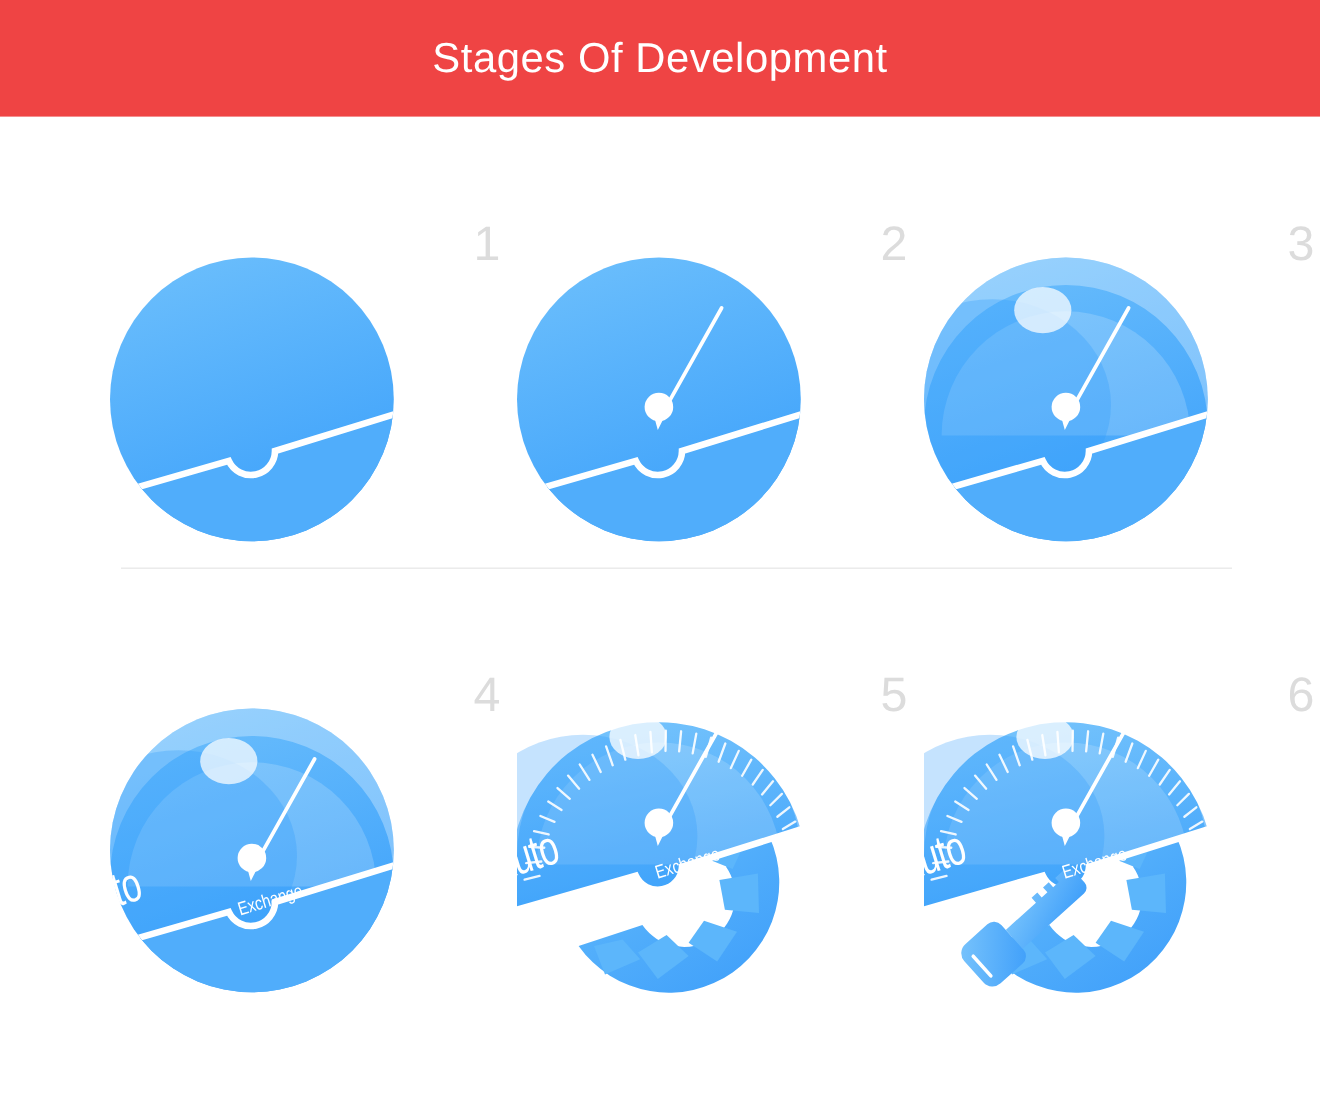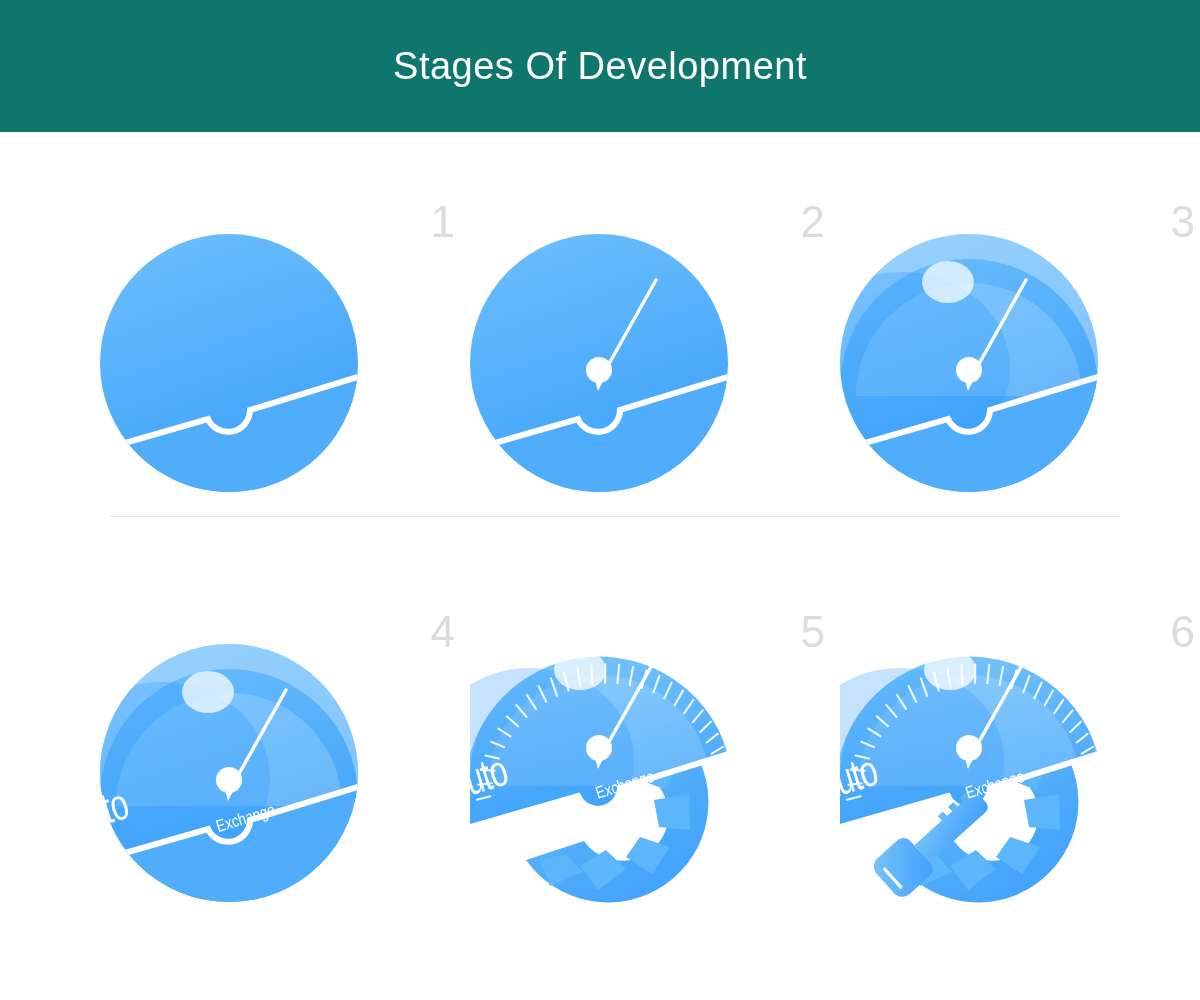--- a/index.html
+++ b/index.html
@@ -20,22 +20,22 @@
     width: 1200px;
     height: 1000px;
   }
 
   
   .header-bar {
     position: absolute;
     left: 0;
     top: 0;
     width: 1200px;
-    height: 132px;
-    background: #0f766e;
+    height: 106px;
+    background: #ef4444;
     display: flex;
     align-items: center;
     justify-content: center;
   }
   .header-title {
     color: #ffffff;
     font-size: 38px;
     font-weight: 400;
     letter-spacing: 0.5px;
     font-family: "Liberation Sans", sans-serif;

